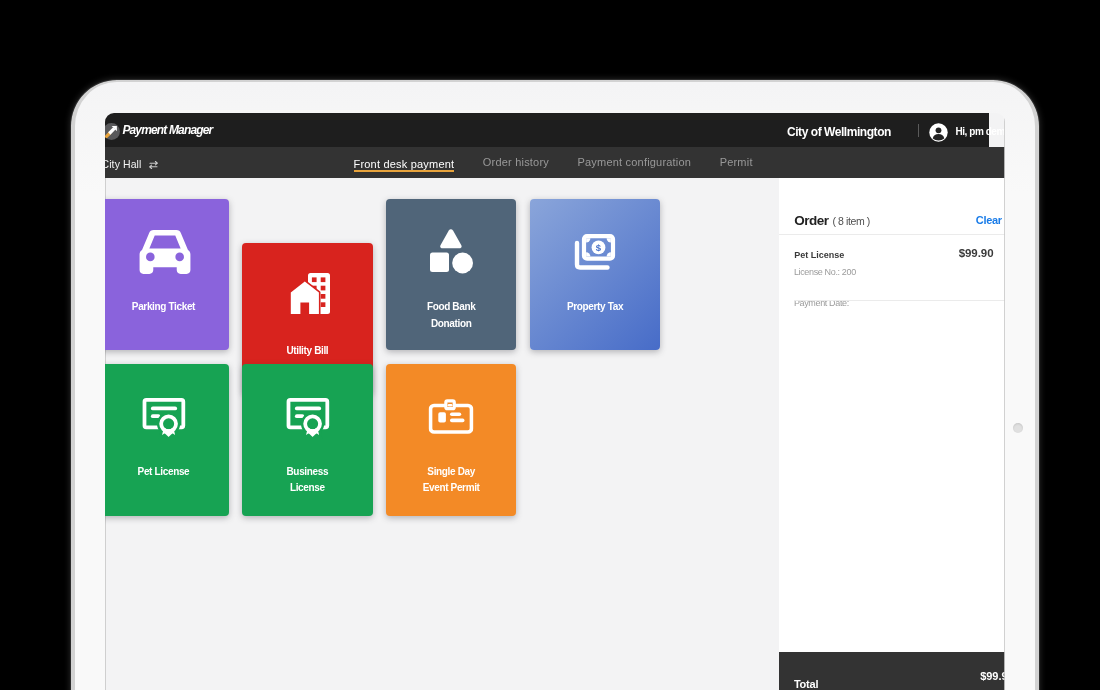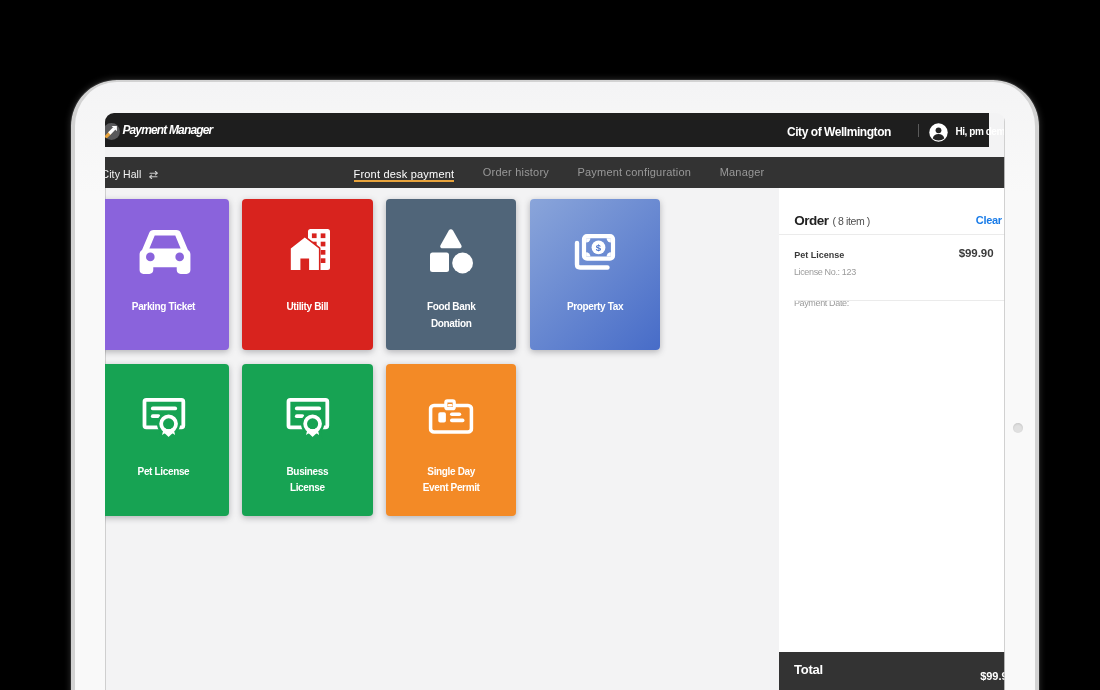--- a/index.html
+++ b/index.html
@@ -26,39 +26,39 @@
   .brand { position:absolute; left:17.4px; top:0; height:34px; line-height:35px;
     font-size:12px; font-style:italic; font-weight:bold; color:#fff; letter-spacing:-0.85px; }
   .city { position:absolute; right:98.1px; top:2px; line-height:34px; font-size:12px;
     font-weight:bold; color:#fff; letter-spacing:-0.45px; }
   .sep { position:absolute; left:813.3px; top:11px; width:1px; height:13px; background:#5b5b5b; }
   .avatar { position:absolute; left:824px; top:9.8px; width:19px; height:19px; }
   .hi { position:absolute; left:850.5px; top:2px; line-height:34px; font-size:10px;
     font-weight:bold; color:#fff; letter-spacing:-0.45px; white-space:nowrap; }
 
   
-  .navbar { position:absolute; left:0; top:44px; width:900px; height:30.5px; background:#333; z-index:9;}
+  .navbar { position:absolute; left:0; top:34px; width:900px; height:30.5px; background:#333; z-index:9;}
   .cityhall { position:absolute; left:-3.5px; top:1.5px; height:30.5px; line-height:31px;
     font-size:10.5px; color:#f2f2f2; letter-spacing:0.1px; }
   .swap { position:absolute; left:42px; top:13.9px; } .swap svg { display:block; }
   .navlinks { position:absolute; left:248.5px; top:0; height:30.5px; display:flex;
     align-items:center; }
   .navlinks span { font-size:11px; color:#999; margin-right:28.5px; white-space:nowrap;
     letter-spacing:.2px; }
   .navlinks .active { color:#fff; border-bottom:2.5px solid #e7a33c; padding-bottom:0;
     margin-bottom:-4.5px; }
 
   
   .tile { position:absolute; width:130.5px; border-radius:4px; z-index:2;
     box-shadow:0 2px 6px rgba(60,60,70,.35); }
   .r1 { top:86.4px; height:150.6px; }
   .r2 { top:251.2px; height:151.6px; }
   .c1 { left:-6.8px; } .c2 { left:137.1px; } .c3 { left:280.9px; } .c4 { left:424.8px; }
   .purple { background:#8a63dc; }
-  .red { background:#d8231e; }
+  .red { background:#d8231e;margin-top:44px; }
   .slate { background:#506579; }
   .blue { background:linear-gradient(135deg,#8aa5da 0%,#476cc8 100%); }
   .green { background:#17a353; }
   .orange { background:#f38a26; }
   .tlabel { position:absolute; top:100px; left:0; width:100%; text-align:center;
     font-size:10px; font-weight:bold; letter-spacing:-.35px; color:#fff; line-height:16.2px; }
   .ticon { position:absolute; left:50%; transform:translateX(-50%); }
 
   
   .sidebar { position:absolute; left:673.5px; top:64.5px; width:226.5px; height:513px;
@@ -71,21 +71,21 @@
     color:#1a7ce8; letter-spacing:-0.3px; }
   .div1 { position:absolute; left:0; right:0; top:56.8px; height:1px; background:#ebebeb; }
   .pl { position:absolute; left:15.7px; top:72.4px; font-size:9px; font-weight:bold; color:#3a3a3a;
     letter-spacing:0px; }
   .price { position:absolute; right:11.5px; top:69.7px; font-size:11.5px; font-weight:bold; color:#3a3a3a;
     letter-spacing:-0.05px; }
   .lno { position:absolute; left:15.4px; top:89.5px; font-size:9px; color:#9b9b9b; letter-spacing:-0.35px; }
   .pdate { position:absolute; left:15.4px; top:112px; font-size:9px; color:#9b9b9b; letter-spacing:-0.35px;margin-top:8px; }
   .div2 { position:absolute; left:15.4px; right:0; top:122.8px; height:1px; background:#ebebeb; }
   .totalbar { position:absolute; left:0; right:0; top:474.1px; height:60px; background:#333; }
-  .totalbar .t { position:absolute; left:15.4px; top:10px; font-size:13px;
+  .totalbar .t { position:absolute; left:15.4px; top:26px; font-size:11px;
     font-weight:bold; color:#fff; letter-spacing:-0.2px;text-align:right; }
   .totalbar .v { position:absolute; left:201.7px; top:18.2px; font-size:11px;
     font-weight:bold; color:#fff; letter-spacing:-0.05px; }
 </style>
 </head>
 <body>
   <div class="tablet"></div>
   <div class="homebtn"></div>
 
   <div class="screen">
@@ -116,21 +116,21 @@
       <div class="swap">
         <svg width="13" height="8" viewBox="0 0 13 8">
           <path d="M3 2.2 H10.2 M8.4 0.5 L10.4 2.2 L8.4 3.9" fill="none" stroke="#c9c9c9" stroke-width="1.1" stroke-linecap="round" stroke-linejoin="round"></path>
           <path d="M10 5.8 H2.8 M4.6 4.1 L2.6 5.8 L4.6 7.5" fill="none" stroke="#c9c9c9" stroke-width="1.1" stroke-linecap="round" stroke-linejoin="round"></path>
         </svg>
       </div>
       <div class="navlinks">
         <span class="active">Front desk payment</span>
         <span>Order history</span>
         <span>Payment configuration</span>
-        <span>Manager</span>
+        <span>Permit</span>
       </div>
     </div>
 
     <div class="tile r1 c1 purple">
       <svg class="ticon" style="top:30.5px;margin-left:1.5px" width="52" height="44" viewBox="0 0 52 45">
         <path fill-rule="evenodd" fill="#fff" d="M14.5 0 H37.5 C40 0 41.5 1.2 42.3 3.2 L49.5 20.5 C51 21.5 52 23 52 25 V41 C52 43.2 50.5 45 48 45 H42 C39.5 45 38 43.2 38 41 V38 H14 V41 C14 43.2 12.5 45 10 45 H4 C1.5 45 0 43.2 0 41 V25 C0 23 1 21.5 2.5 20.5 L9.7 3.2 C10.5 1.2 12 0 14.5 0 Z M15.5 5.5 L10 19 H42 L36.5 5.5 Z"></path>
         <circle cx="11" cy="27.5" r="4.4" fill="#8a63dc"></circle>
         <circle cx="41" cy="27.5" r="4.4" fill="#8a63dc"></circle>
       </svg>
       <div class="tlabel">Parking Ticket</div>
@@ -210,21 +210,21 @@
       </svg>
       <div class="tlabel">Single Day<br>Event Permit</div>
     </div>
 
     <div class="sidebar">
       <div class="order-h">Order<span class="items">( 8 item )</span></div>
       <div class="clear">Clear</div>
       <div class="div1"></div>
       <div class="pl">Pet License</div>
       <div class="price">$99.90</div>
-      <div class="lno">License No.: 123</div>
+      <div class="lno">License No.: 200</div>
       <div class="pdate">Payment Date:</div>
       <div class="div2"></div>
       <div class="totalbar">
         <div class="t">Total</div>
         <div class="v">$99.90</div>
       </div>
     </div>
     <div class="edge"></div>
     <div class="edgeL"></div>
   </div>

